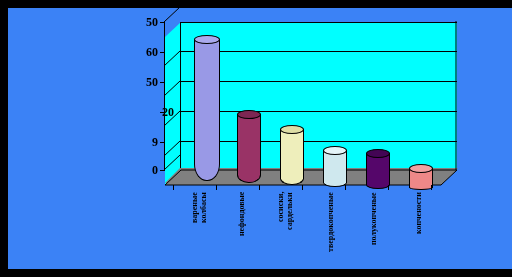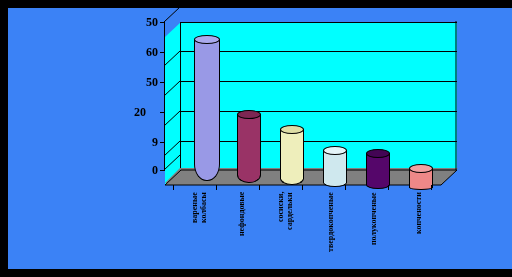--- a/index.html
+++ b/index.html
@@ -179,21 +179,21 @@
     <div class="ytick" style="top:14px;"></div>
     <div class="ytick" style="top:44px;"></div>
     <div class="ytick" style="top:74px;"></div>
     <div class="ytick" style="top:104px;"></div>
     <div class="ytick" style="top:134px;"></div>
     <div class="ytick" style="top:162px;"></div>
 
     <div class="ylabel" style="left:124px;top:9px;">50</div>
     <div class="ylabel" style="left:124px;top:39px;">60</div>
     <div class="ylabel" style="left:124px;top:69px;">50</div>
-    <div class="ylabel" style="left:112px;top:99px;">20</div>
+    <div class="ylabel" style="left:140px;top:99px;">20</div>
     <div class="ylabel" style="left:124px;top:129px;">9</div>
     <div class="ylabel" style="left:124px;top:157px;">0</div>
 
 
     <div class="bar" style="left:186px;top:27px;width:26px;height:146px;">
       <div class="bar-body" style="height:141px;background:#9999e6;"></div>
       <div class="bar-cap" style="top:0px;background:#aaaaee;"></div>
     </div>
 
     <div class="bar" style="left:229px;top:102px;width:24px;height:73px;">

